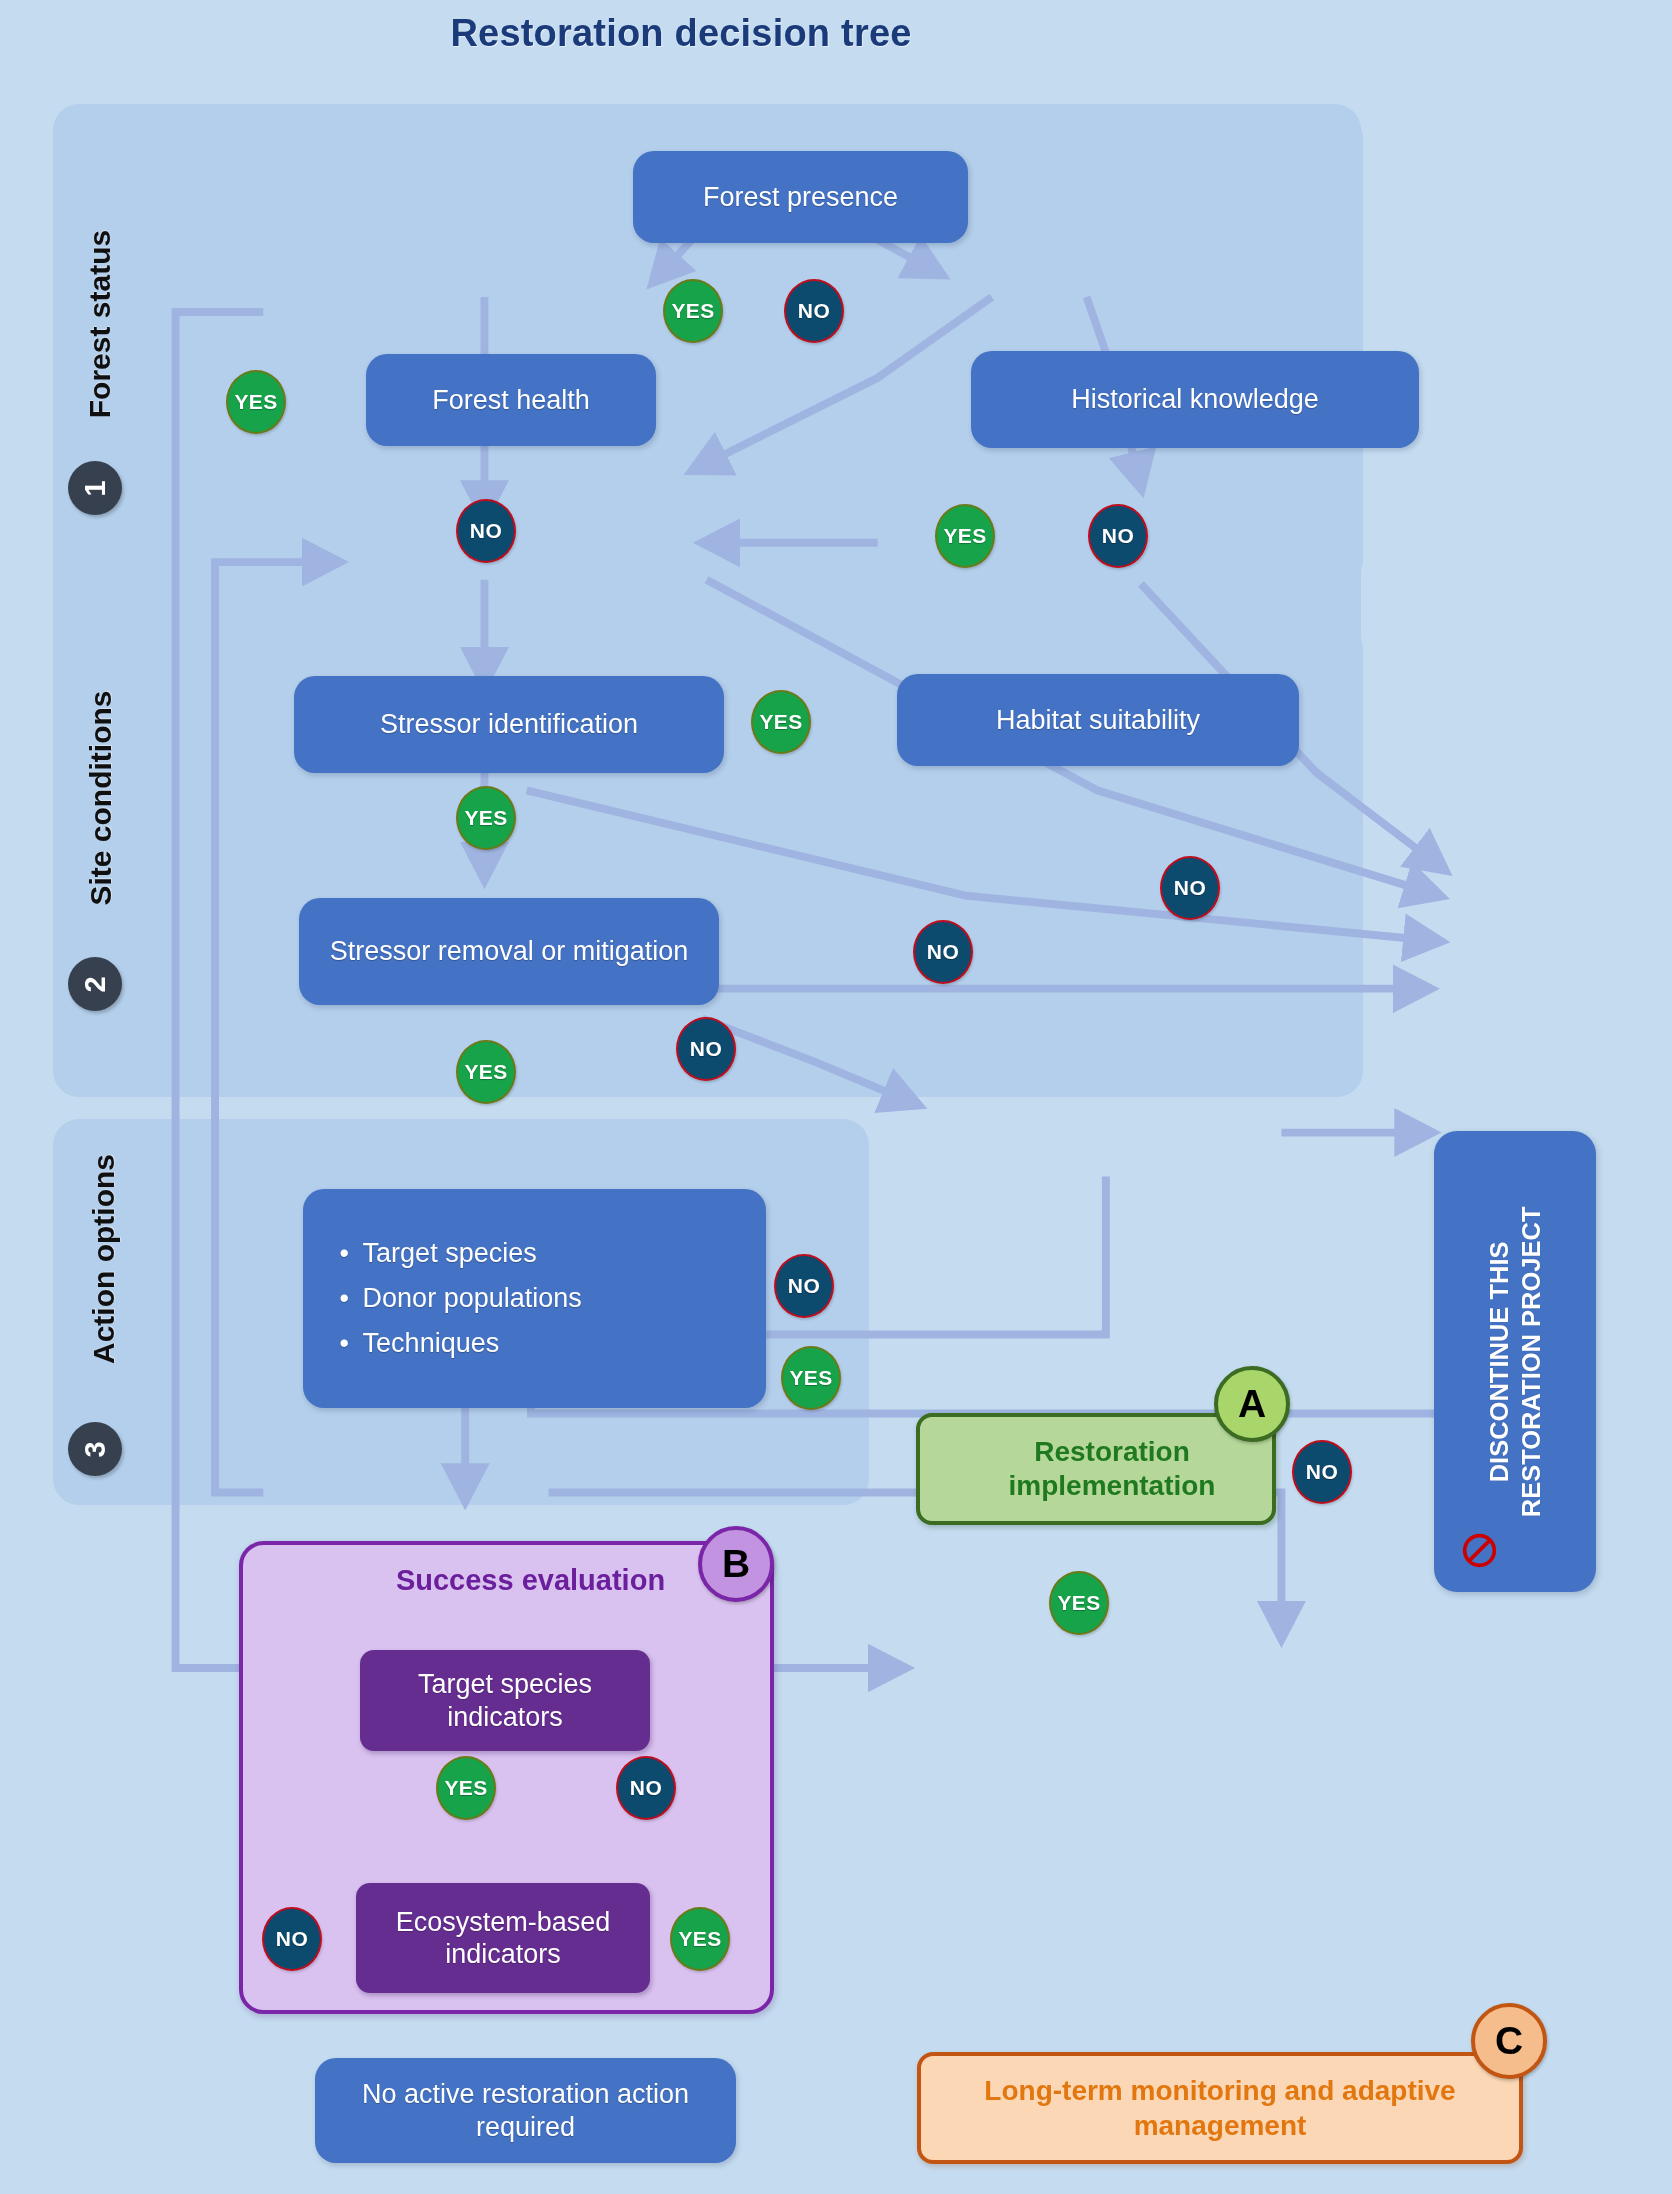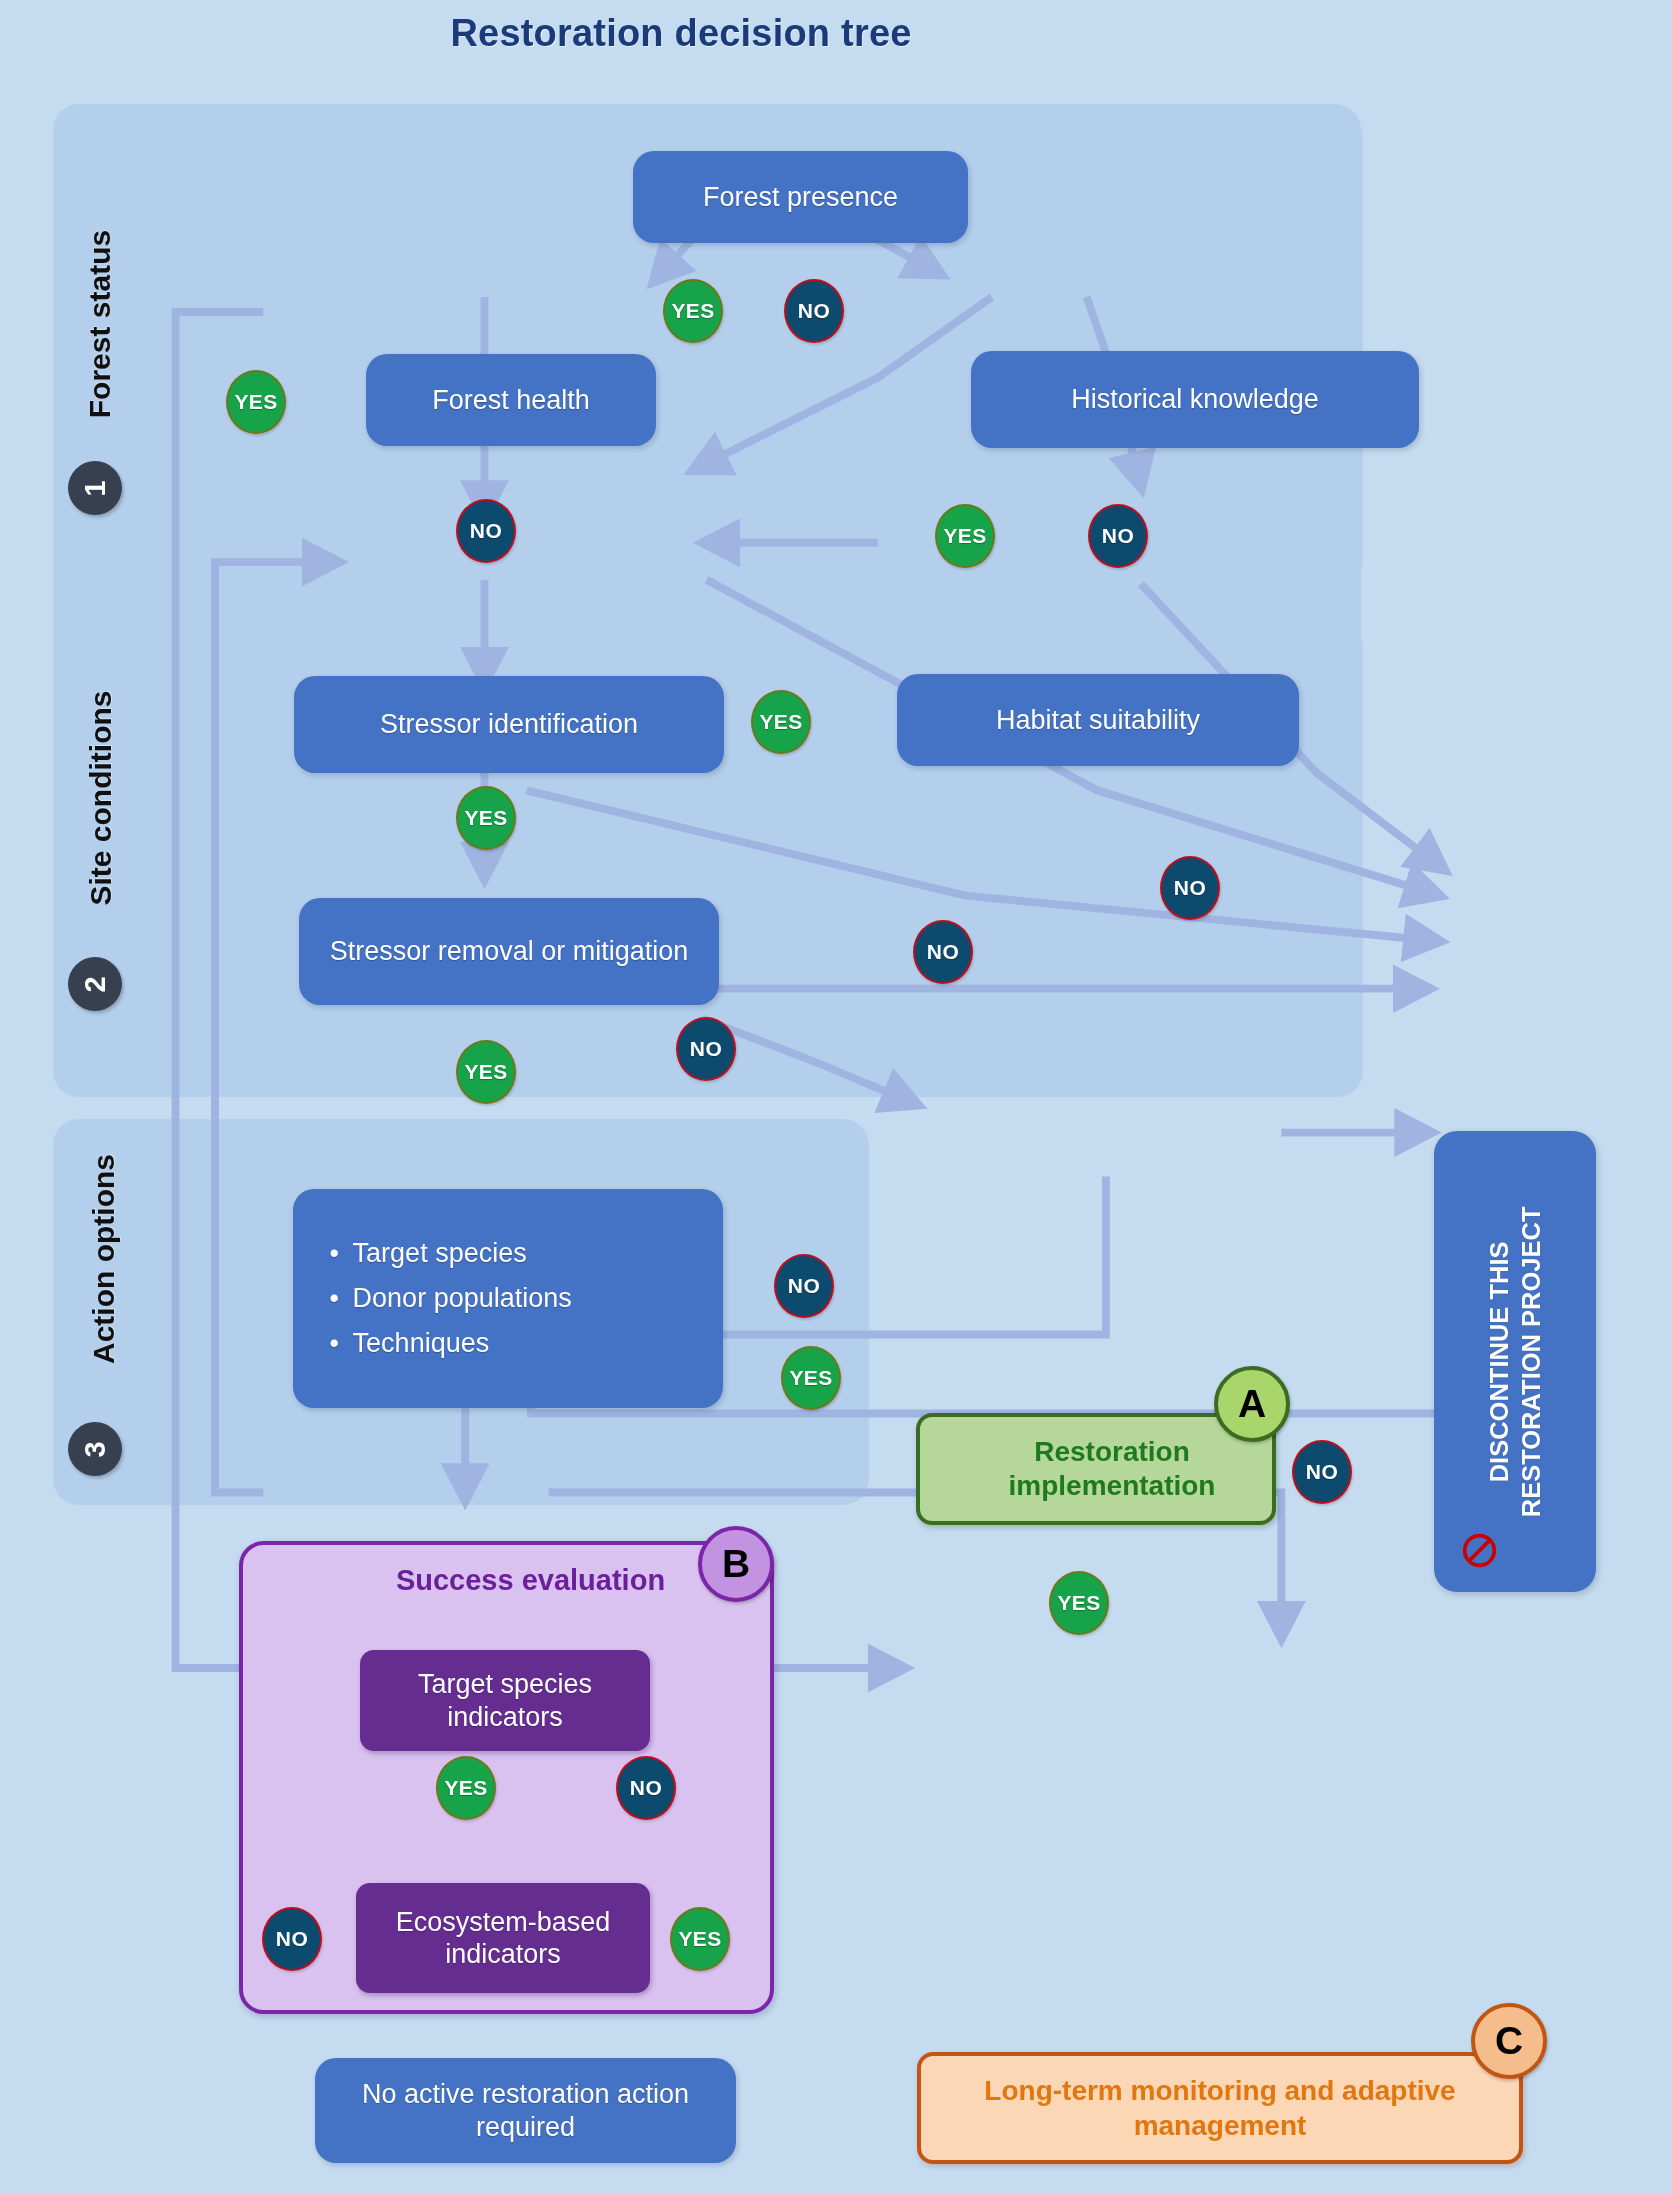--- a/index.html
+++ b/index.html
@@ -203,21 +203,21 @@
   <div class="node bluebox" style="left:341px;top:354px;width:290px;height:92px;">Forest health</div>
 
   <div class="node bluebox" style="left:946px;top:351px;width:448px;height:97px;">Historical knowledge</div>
 
   <div class="node bluebox" style="left:269px;top:676px;width:430px;height:97px;">Stressor identification</div>
 
   <div class="node bluebox" style="left:872px;top:674px;width:402px;height:92px;">Habitat suitability</div>
 
   <div class="node bluebox" style="left:274px;top:898px;width:420px;height:107px;">Stressor removal or mitigation</div>
 
-  <div class="node bluebox listbox" style="left:268px;top:1189px;width:430px;height:219px;">
+  <div class="node bluebox listbox" style="left:278px;top:1189px;width:463px;height:219px;">
     <ul>
       <li>Target species</li>
       <li>Donor populations</li>
       <li>Techniques</li>
     </ul>
   </div>
 
   <div class="node" id="restoration" style="left:916px;top:1413px;width:360px;height:112px;">Restoration implementation</div>
   <div class="letter a" style="left:1214px;top:1366px;width:68px;height:68px;">A</div>
 

